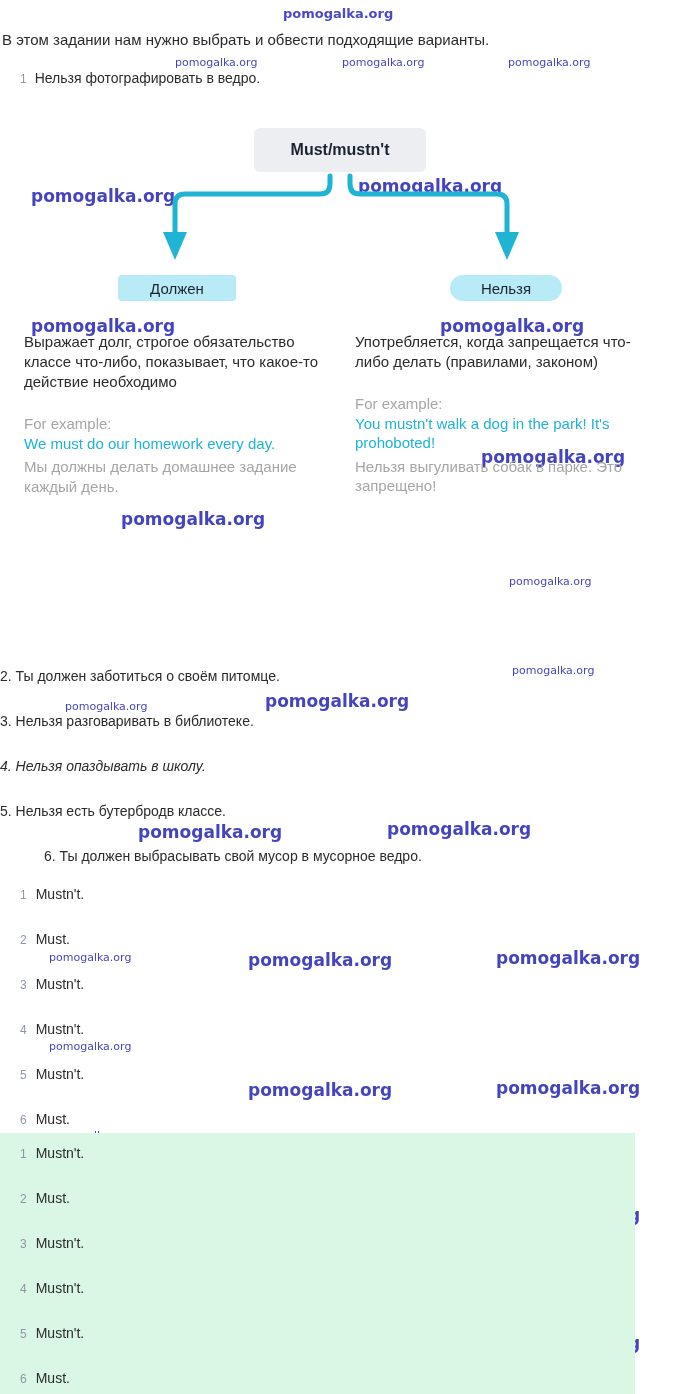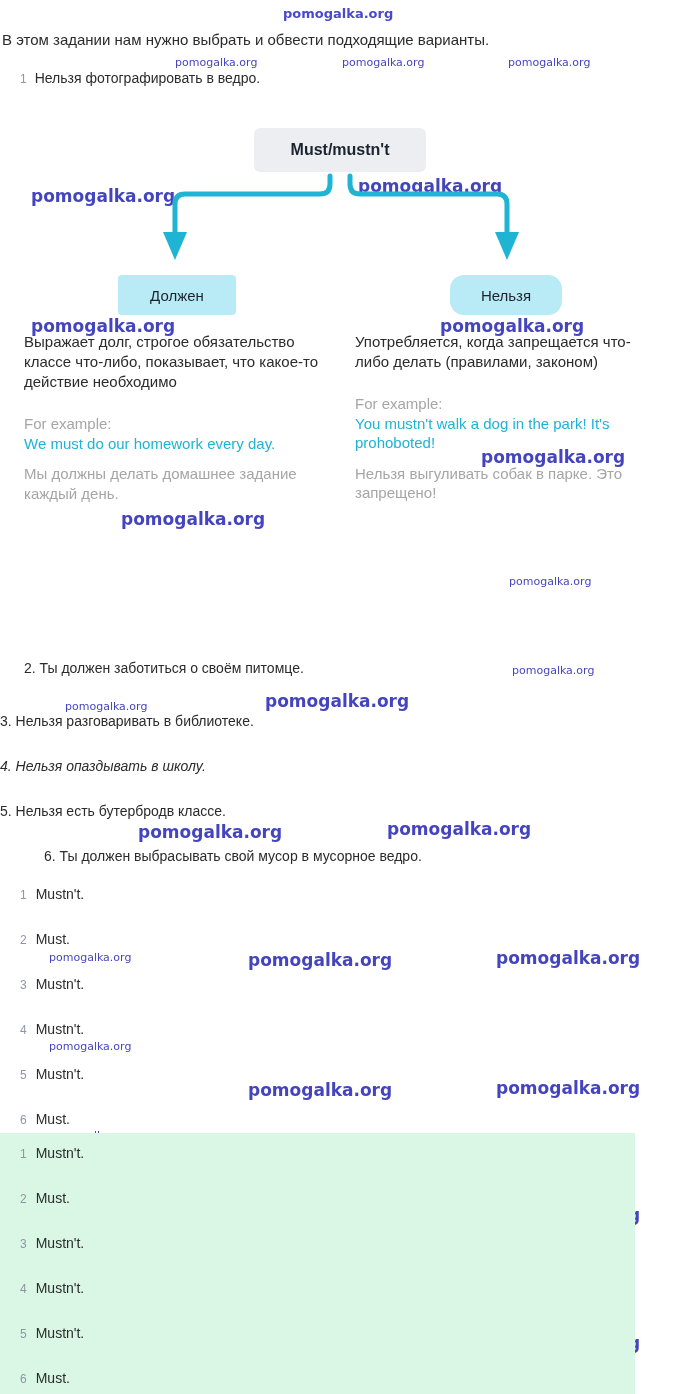--- a/index.html
+++ b/index.html
@@ -65,21 +65,21 @@
     display: flex;
     align-items: center;
     justify-content: center;
     font-size: 16px;
     font-weight: bold;
     color: #1b2330;
   }
 
   .node-left, .node-right {
     position: absolute;
-    height: 40px;
+    height: 26px;
     background: #b8ebf5;
     border-radius: 4px;
     display: flex;
     align-items: center;
     justify-content: center;
     font-size: 15px;
     color: #1b2330;
   }
   .node-left { left: 118px; top: 155px; width: 118px; }
   .node-right { left: 450px; top: 155px; width: 112px; border-radius: 14px; }
@@ -101,21 +101,21 @@
     margin-top: 22px;
     color: #a6a6a6;
     font-size: 15px;
   }
   .col-en {
     color: #1fb3d4;
     font-size: 15px;
     line-height: 1.3;
   }
   .col-ru {
-    margin-top: 11px;
+    margin-top: 4px;
     color: #a6a6a6;
     font-size: 15px;
     line-height: 1.3;
   }
 
   
   .sentences { position: absolute; left: 0; top: 660px; width: 680px; }
   .sentence {
     position: absolute;
     left: 0px;
@@ -215,21 +215,21 @@
 
   <div class="col-right">
     <div class="col-body">Употребляется, когда запрещается что-либо делать (правилами, законом)</div>
     <div class="col-fe">For example:</div>
     <div class="col-en">You mustn't walk a dog in the park! It's prohoboted!</div>
     <div class="col-ru">Нельзя выгуливать собак в парке. Это запрещено!</div>
   </div>
 </div>
 
 <div class="sentences" id="sentences">
-    <div class="sentence" style="top: 0; margin-left: 24px;">2. Ты должен заботиться о своём питомце.</div>
+    <div class="sentence" style="top: 8px;">2. Ты должен заботиться о своём питомце.</div>
     <div class="sentence" style="top: 53px;">3. Нельзя разговаривать в библиотеке.</div>
     <div class="sentence" style="top: 98px; font-style: italic;">4. Нельзя опаздывать в школу.</div>
     <div class="sentence" style="top: 143px;">5. Нельзя есть бутербродв классе.</div>
     <div class="sentence" style="top: 188px; margin-left: 44px;">6. Ты должен выбрасывать свой мусор в мусорное ведро.</div>
   </div>
 
 <div class="answers" id="answers">
     <div class="ans" style="top: 8px;"><span class="num">1</span><span>Mustn't.</span></div>
     <div class="ans" style="top: 53px;"><span class="num">2</span><span>Must.</span></div>
     <div class="ans" style="top: 98px;"><span class="num">3</span><span>Mustn't.</span></div>

